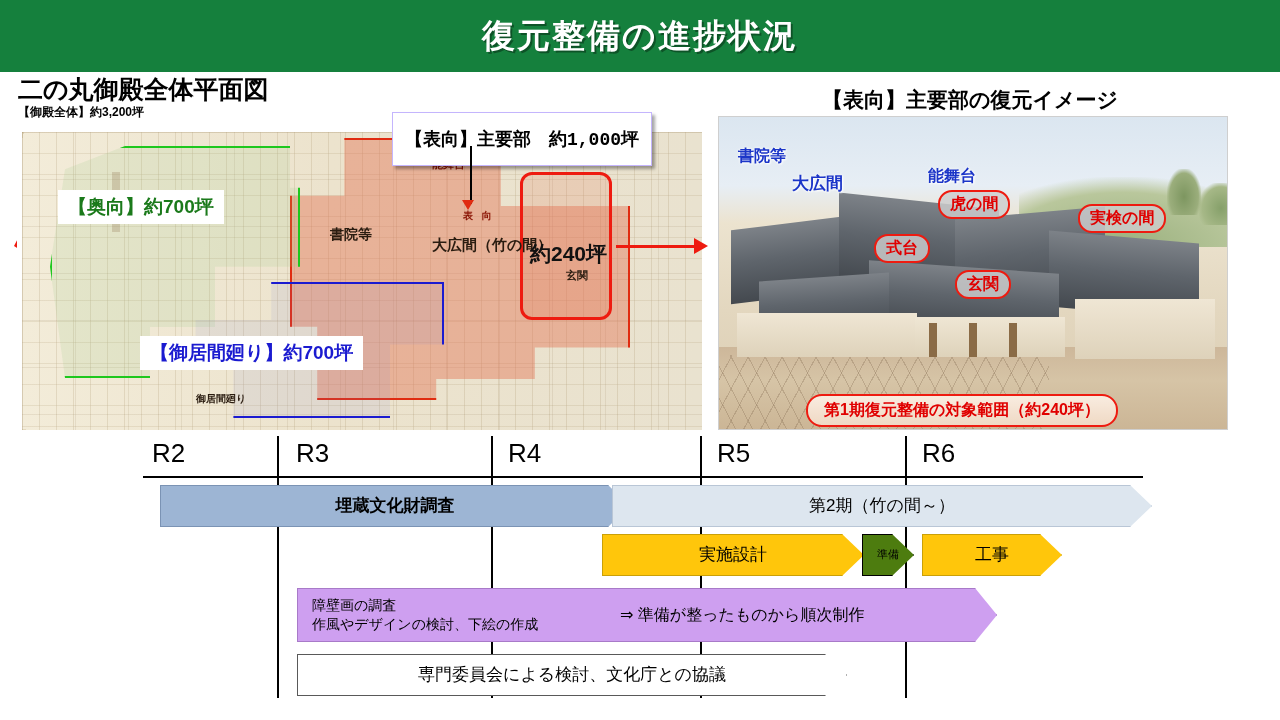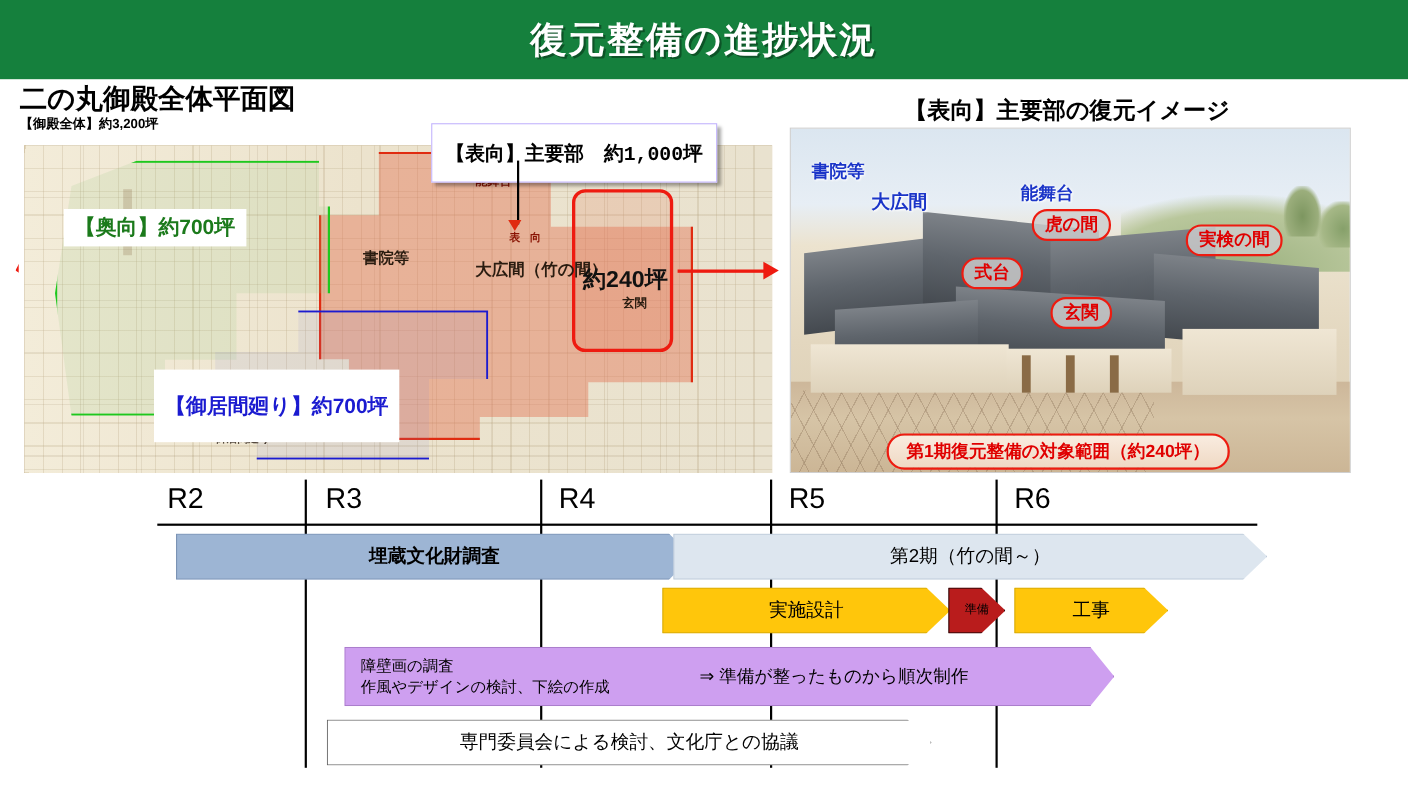--- a/index.html
+++ b/index.html
@@ -91,21 +91,21 @@
   
   .callout {
     position: absolute; background: #ffffff; font-weight: bold; white-space: nowrap;
     display: flex; align-items: center; justify-content: center;
   }
   #callout-main {
     left: 392px; top: 112px; padding: 14px 12px; font-size: 18px; color: #000;
     border: 1px solid #c4b5fd; box-shadow: 3px 3px 3px rgba(0,0,0,.35); font-family: Liberation Mono, monospace;
   }
   #callout-oku  { left: 58px;  top: 190px; padding: 4px 10px; font-size: 19px; color: #1b7a1b; }
-  #callout-goko { left: 140px; top: 336px; padding: 20px 10px; font-size: 19px; color: #1b1bd0; }
+  #callout-goko { left: 140px; top: 336px; padding: 4px 10px; font-size: 19px; color: #1b1bd0; }
   #callout-omote{ left: 450px; top: 346px; padding: 4px 10px; font-size: 19px; color: #e00000; }
 
   
   #leader-main { position: absolute; left: 470px; top: 146px; width: 2px; height: 58px; background:#000; }
   #leader-arrow {
     position: absolute; left: 462px; top: 200px; width: 0; height: 0;
     border-left: 6px solid transparent; border-right: 6px solid transparent;
     border-top: 10px solid #e02b10;
   }
   
@@ -200,30 +200,30 @@
 
   #bar-maizo   { left: 160px; top: 57px;  width: 470px; height: 42px;
                  background: #9db5d4; border: 1px solid #7b93b4; font-weight: bold; }
   #bar-dai2ki  { left: 612px; top: 57px;  width: 540px; height: 42px;
                  background: #dde6ef; border: 1px solid #b9c6d6; }
   #bar-kihon   { left: 297px; top: 106px; width: 305px; height: 42px;
                  background: #ffc60b; border: 1px solid #caa008; }
   #bar-jisshi  { left: 602px; top: 106px; width: 262px; height: 42px;
                  background: #ffc60b; border: 1px solid #caa008; }
   #bar-junbi   { left: 862px; top: 106px; width: 52px;  height: 42px;
-                 background: #b91c1c; border: 1px solid #000; }
+                 background: #4d7c0f; border: 1px solid #000; }
   #bar-junbi .bar-label { font-size: 11px; }
   #bar-koji    { left: 922px; top: 106px; width: 140px; height: 42px;
                  background: #ffc60b; border: 1px solid #caa008; }
   #bar-shohekiga { left: 297px; top: 160px; width: 700px; height: 54px;
                  background: #ce9ff0; border: 1px solid #a87ac8; }
   #bar-senmon  { left: 297px; top: 226px; width: 550px; height: 42px;
                  background: #ffffff; border: 1px solid #595959; }
   
-  #bar-shohekiga { display: flex; align-items: center; margin-left: 16px; }
+  #bar-shohekiga { display: flex; align-items: center; }
   #sho-left  { position: absolute; left: 14px; font-size: 14px; line-height: 1.35; text-align: left; color: #000; white-space: pre-line; }
   #sho-right { position: absolute; left: 322px; font-size: 16px; color: #000; white-space: nowrap; }
 </style>
 </head>
 <body>
 
 <div id="slide">
 
   <div id="title-banner">
     <div id="title-text">復元整備の進捗状況</div>

